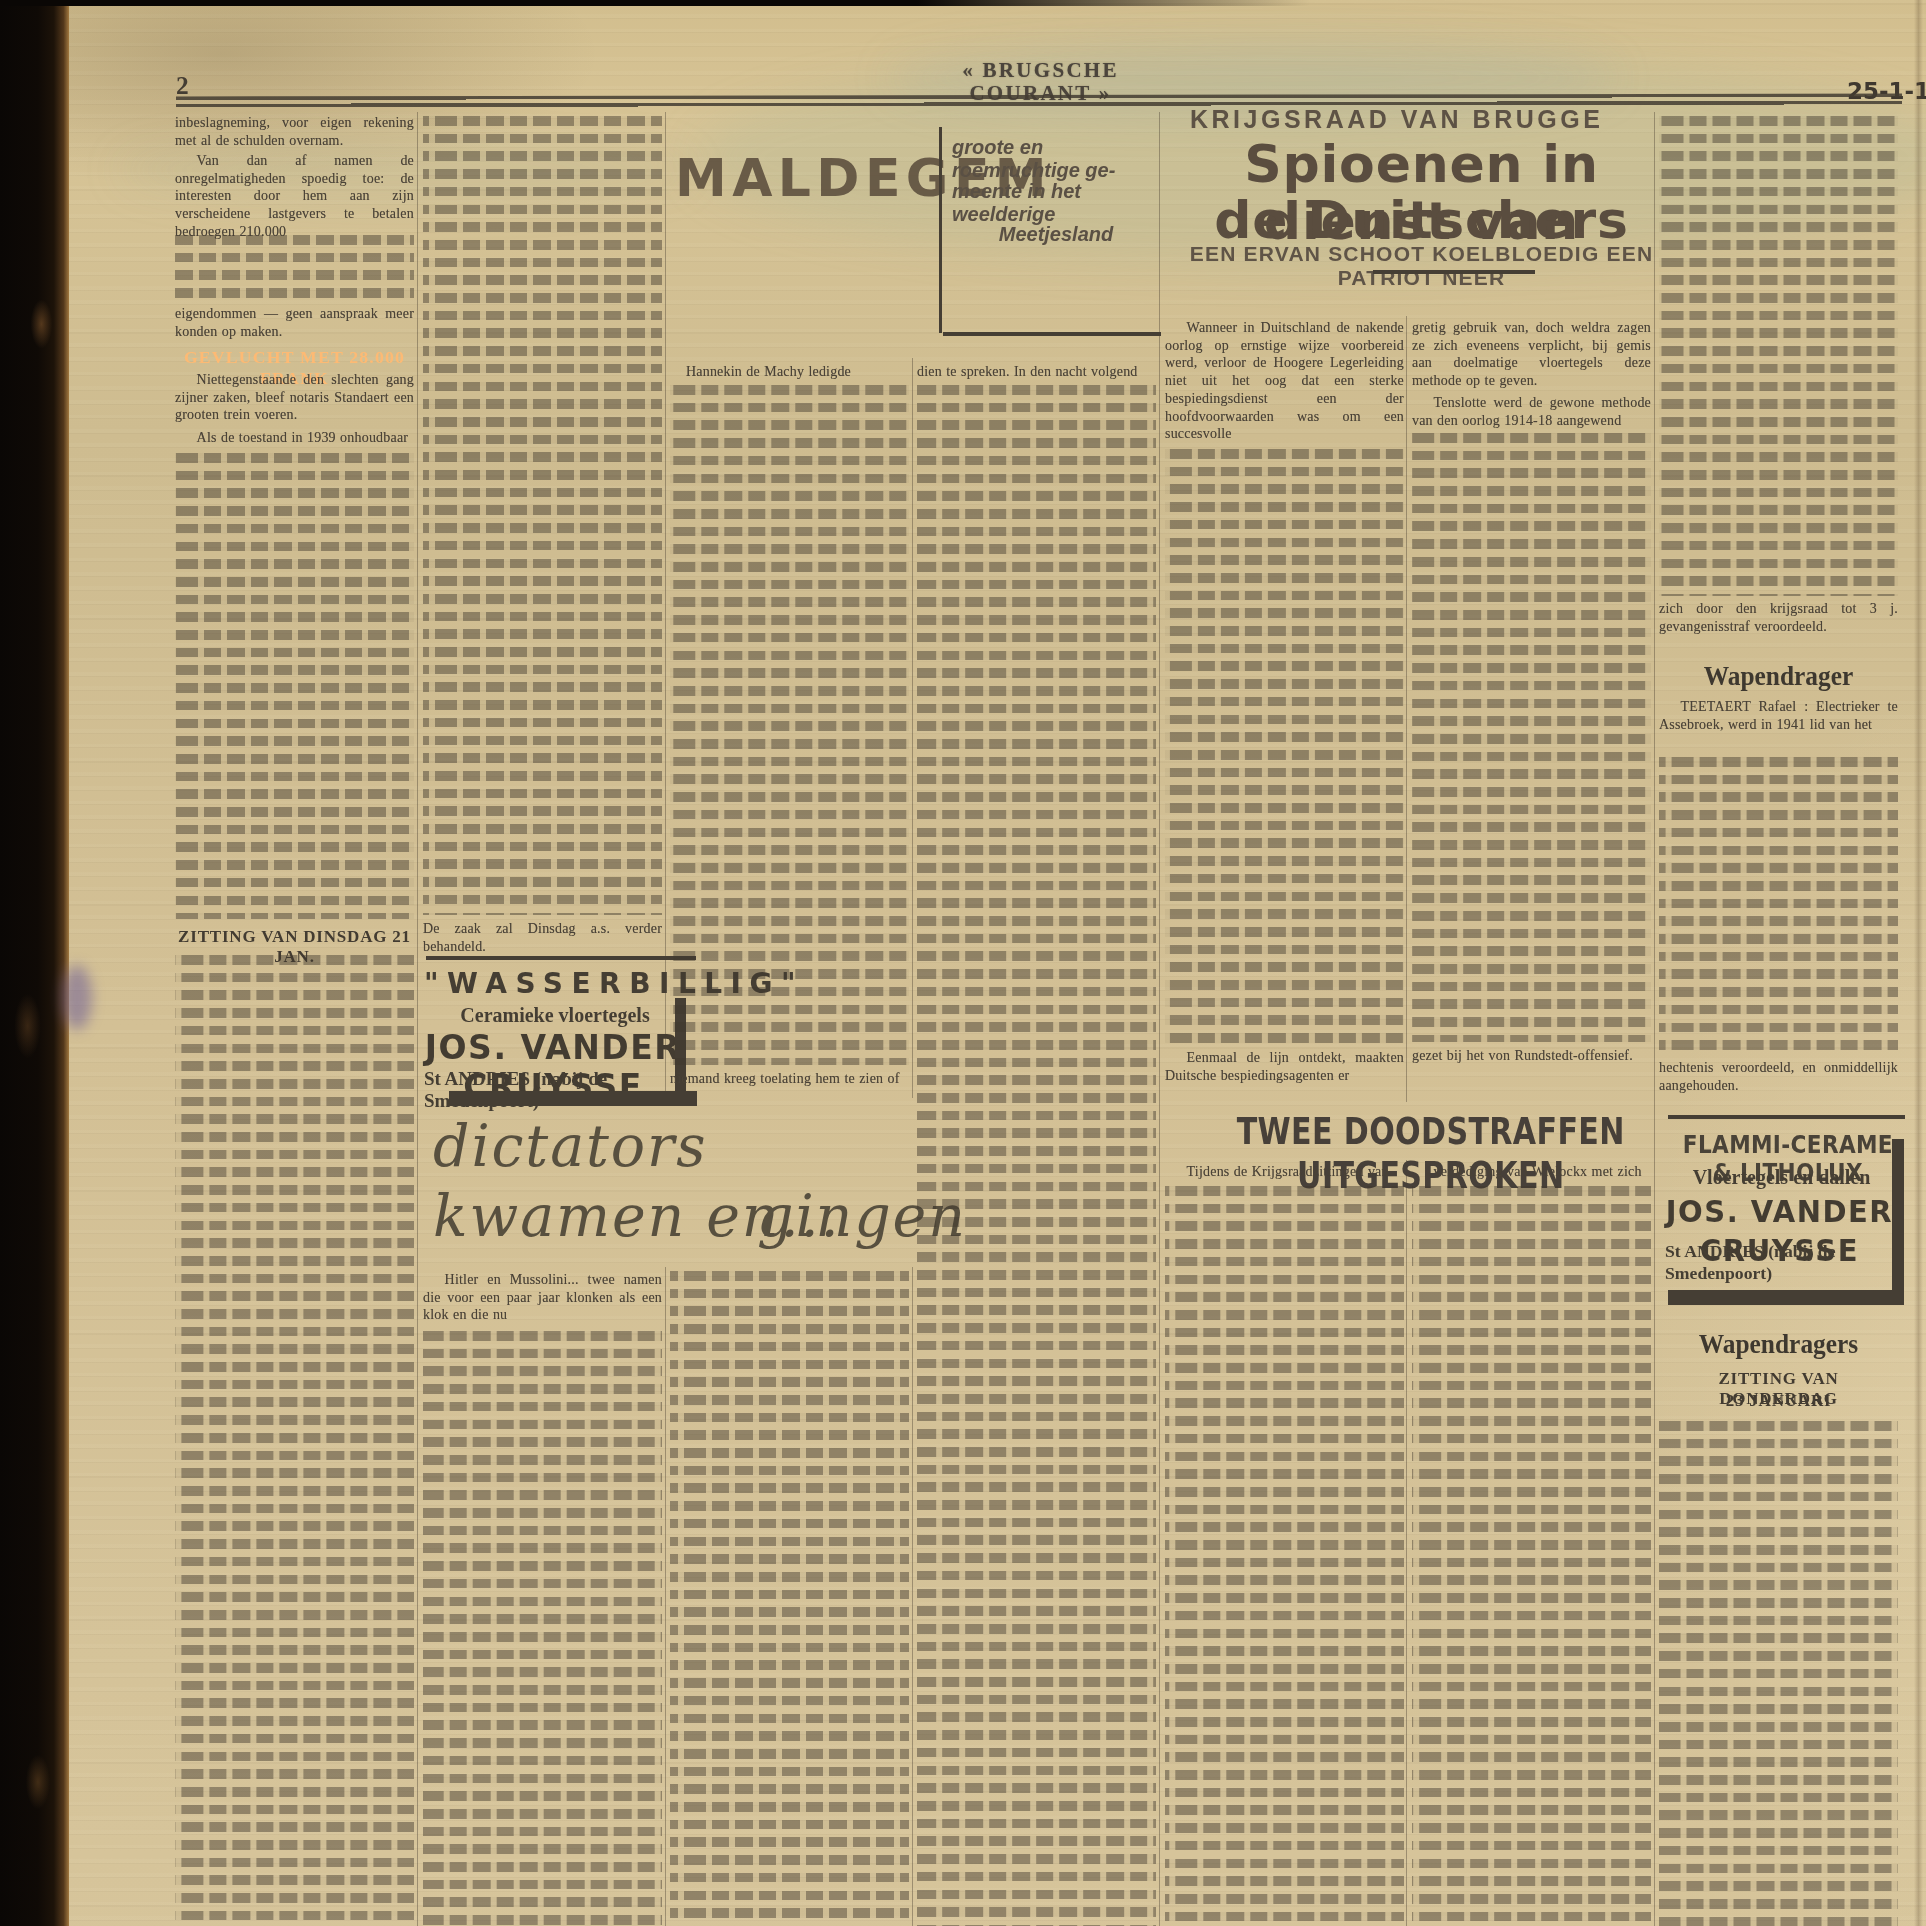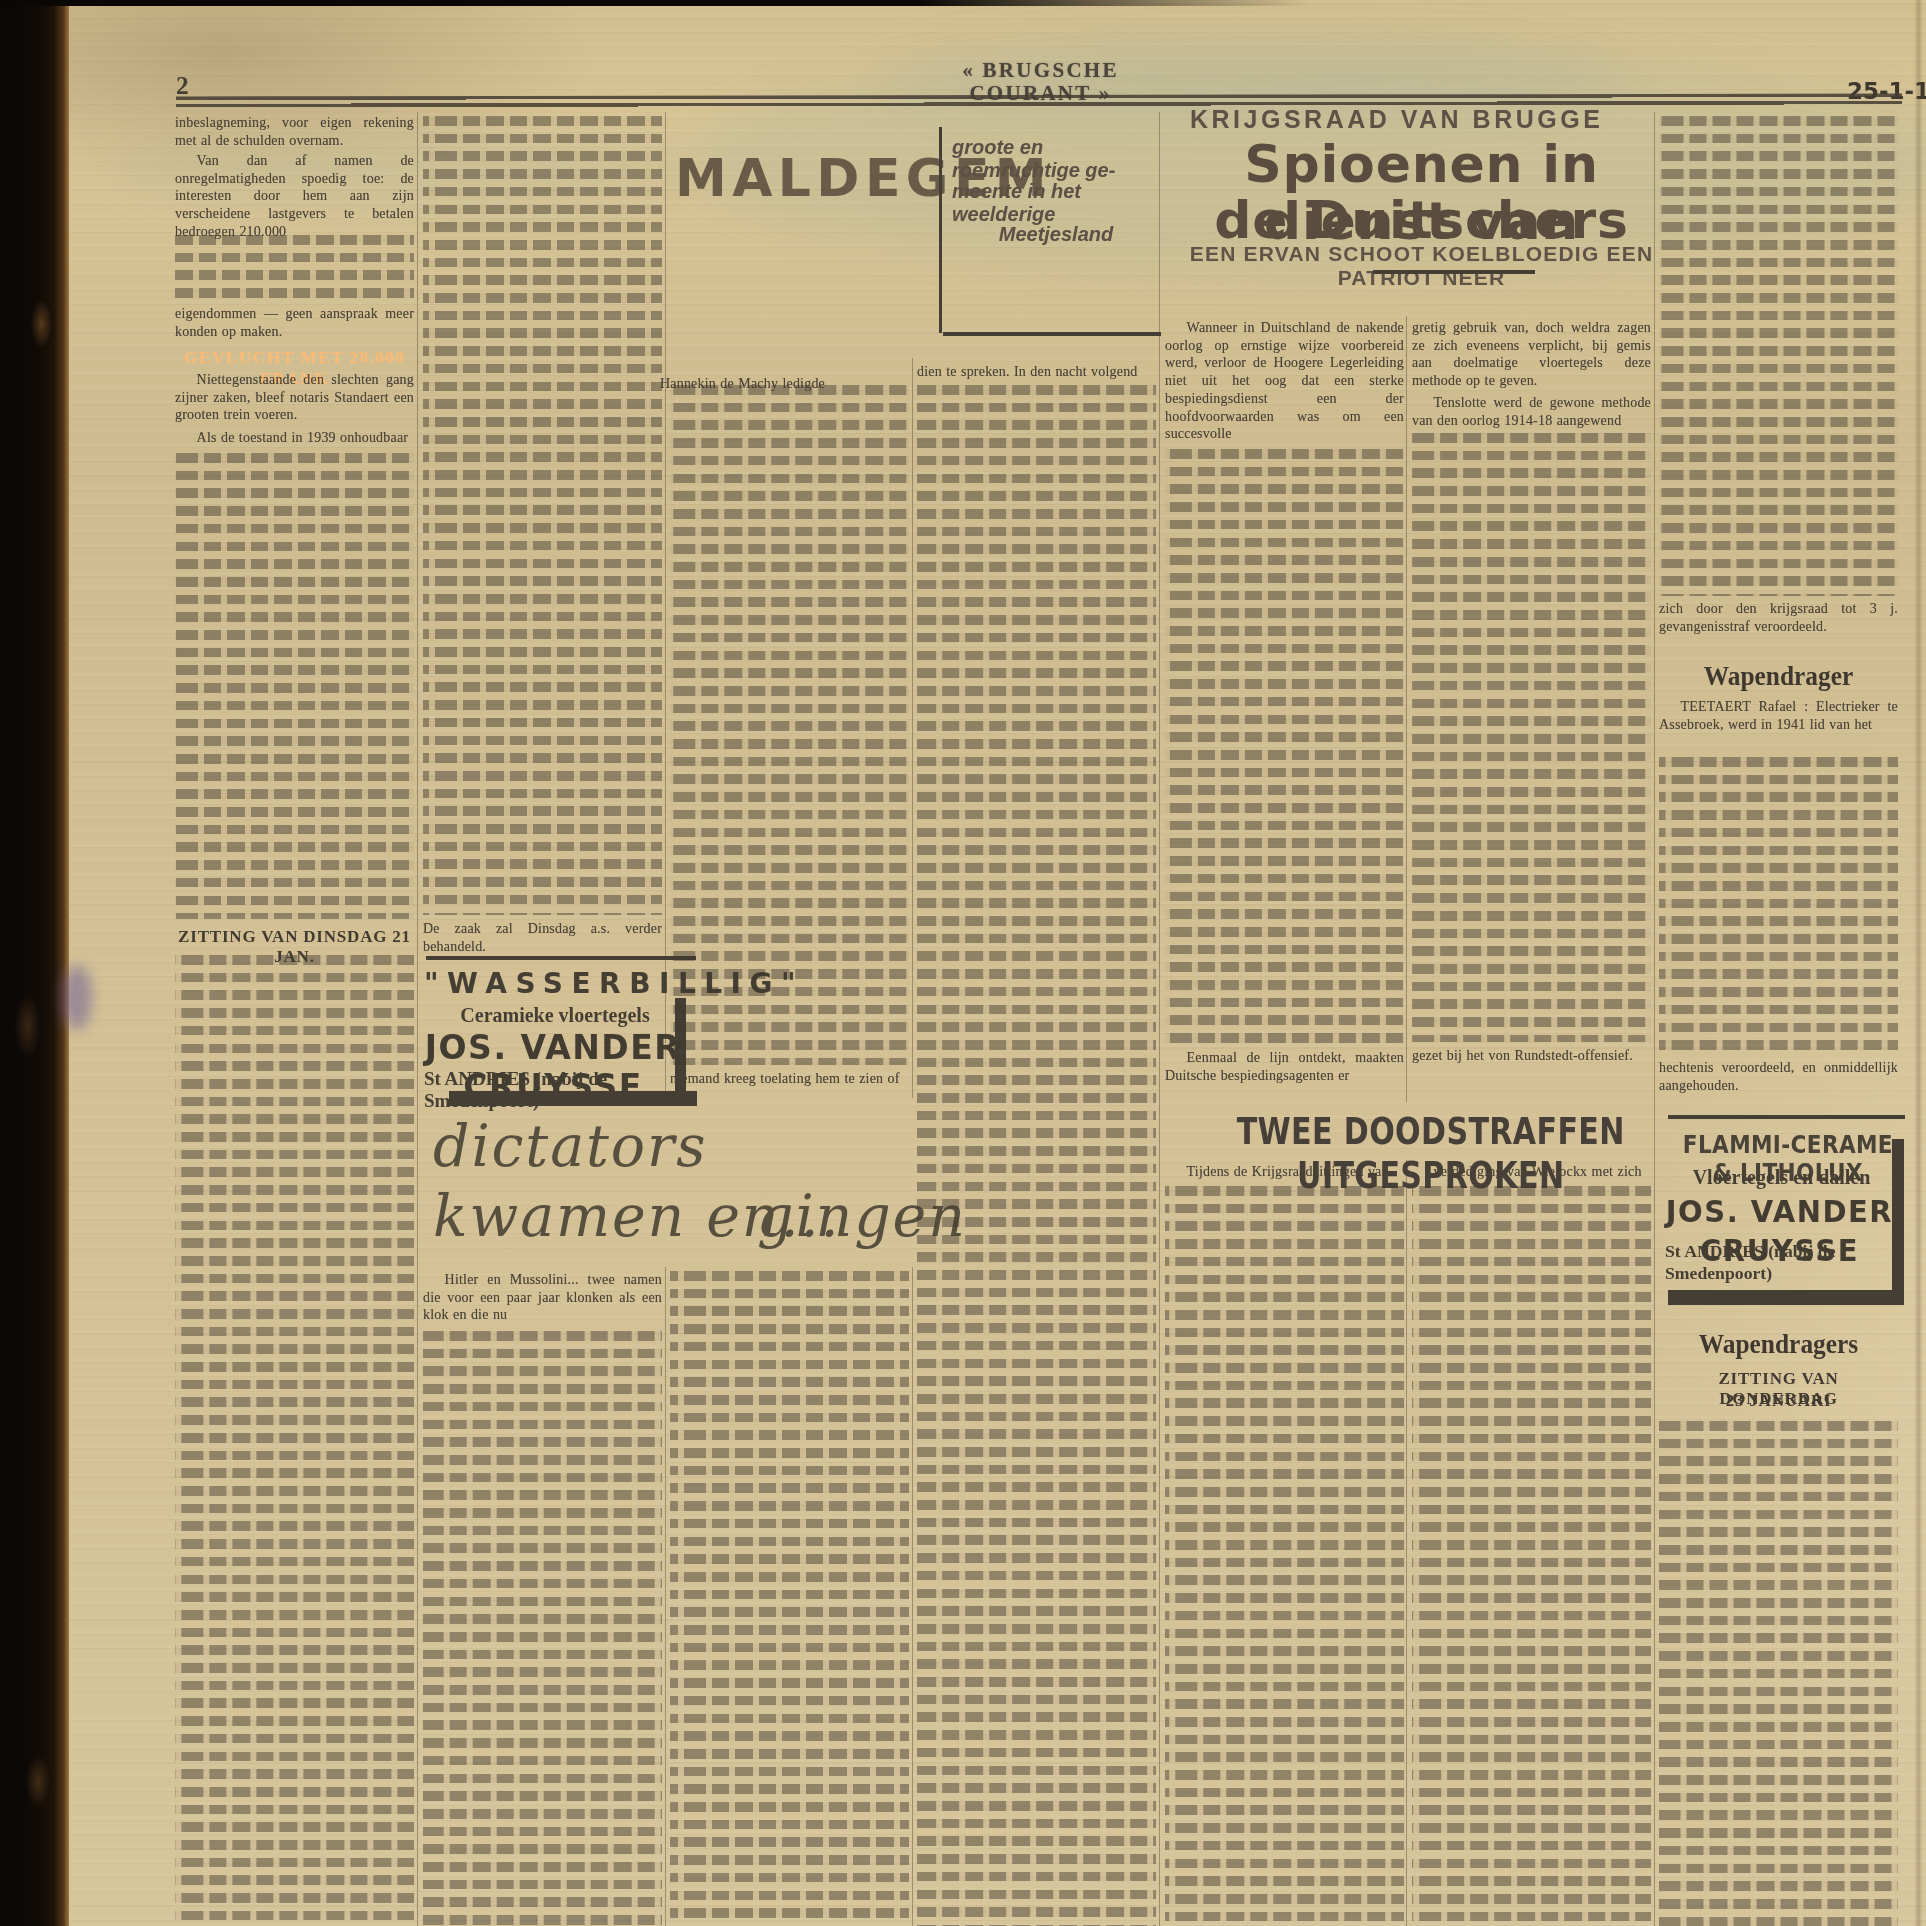--- a/index.html
+++ b/index.html
@@ -118,21 +118,21 @@
   <div class="abs fill" style="left:423px;top:1331px;width:239px;height:932px;background-position:2.7px 0;"></div>
 
   <div class="abs maldeg" style="left:675px;top:149px;">MALDEGEM</div>
   <div class="abs hr" style="left:939px;top:127px;width:3.1px;height:104px;"></div>
   <div class="abs slogan" style="left:952px;top:136px;width:208px;">groote en roemruchtige ge-</div>
   <div class="abs slogan" style="left:952px;top:180px;width:208px;">meente in het weelderige</div>
   <div class="abs slogan ctr" style="left:952px;top:223px;width:208px;">Meetjesland</div>
   <div class="abs hr" style="left:939px;top:231px;width:3.1px;height:102px;"></div>
   <div class="abs hr" style="left:943px;top:332px;width:218px;height:3.9px;"></div>
 
-  <div class="abs t" style="left:660px;top:363px;width:239px;margin-top:12px;">Hannekin de Machy ledigde</div>
+  <div class="abs t" style="left:686px;top:363px;width:239px;">Hannekin de Machy ledigde</div>
   <div class="abs fill" style="left:670px;top:385px;width:239px;height:680px;background-position:7.3px 0;"></div>
   <div class="abs t" style="left:670px;top:1070px;width:239px;">niemand kreeg toelating hem te zien of</div>
   <div class="abs fill" style="left:670px;top:1271px;width:239px;height:1383px;background-position:18px 0;"></div>
 
   <div class="abs t" style="left:917px;top:363px;width:239px;">dien te spreken. In den nacht volgend</div>
   <div class="abs fill" style="left:917px;top:385px;width:239px;height:1745px;background-position:1.2px 0;"></div>
 
   <div class="abs kicker" style="left:1190px;top:105px;">KRIJGSRAAD VAN BRUGGE</div>
   <div class="abs head1 ctr" style="left:1171px;top:136px;width:501px;">Spioenen in dienst van</div>
   <div class="abs head1 ctr" style="left:1171px;top:192px;width:501px;">de Duitschers</div>

